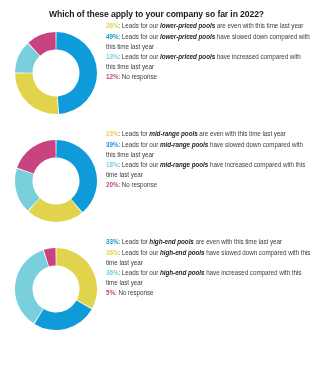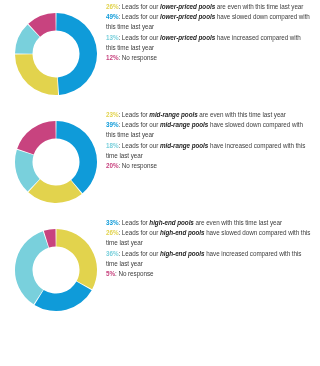--- a/index.html
+++ b/index.html
@@ -74,20 +74,21 @@
     font-style: italic;
     font-weight: bold;
     color: #1f1f1f;
   }
 </style>
 </head>
 <body>
 
 <div class="page">
 
+  <div class="page-title">Which of these apply to your company so far in 2022?</div>
 
   <div class="chart-block">
     <div class="donut-wrap">
       <div class="donut">
           <svg viewBox="0 0 84 84">
             <path d="M 42.50089703424514 1.00305984392147 A 41 41 0 0 1 45.07412779987943 82.88459047452974 L 43.762000080418694 65.43385063784022 A 23.5 23.5 0 0 0 42.28709951962831 18.501753812979377 Z" fill="#0f9bd9"></path>
             <path d="M 44.07431054314526 82.94749364455163 A 41 41 0 0 1 1.00305984392147 42.50089703424514 L 18.501753812979377 42.28709951962831 A 23.5 23.5 0 0 0 43.18893409180277 65.46990489382837 Z" fill="#e2d34d"></path>
             <path d="M 1.00305984392147 41.499102965754886 A 41 41 0 0 1 13.570525040691681 12.457404421106443 L 25.705057035518404 25.067048875512228 A 23.5 23.5 0 0 0 18.501753812979377 41.7129004803717 Z" fill="#79d0dc"></path>
             <path d="M 14.300801487757926 11.771629190784921 A 41 41 0 0 1 41.49910296575485 1.00305984392147 L 41.71290048037169 18.501753812979377 A 23.5 23.5 0 0 0 26.12363012103198 24.67398258496209 Z" fill="#c8437f"></path>
           </svg>

